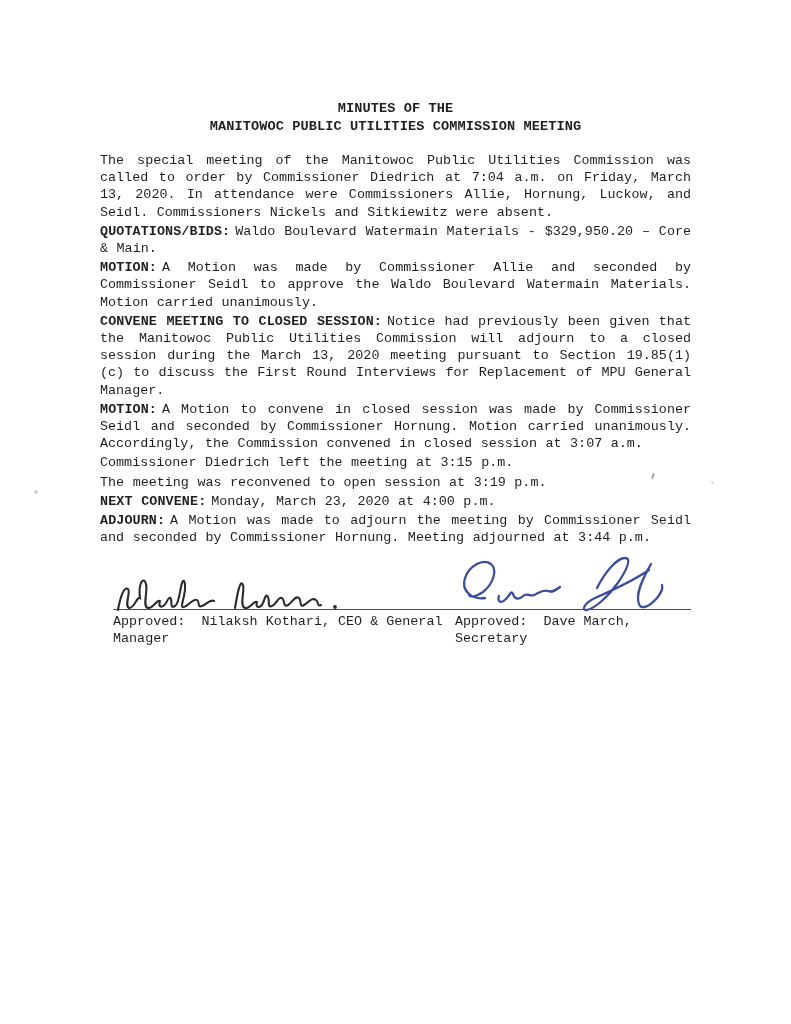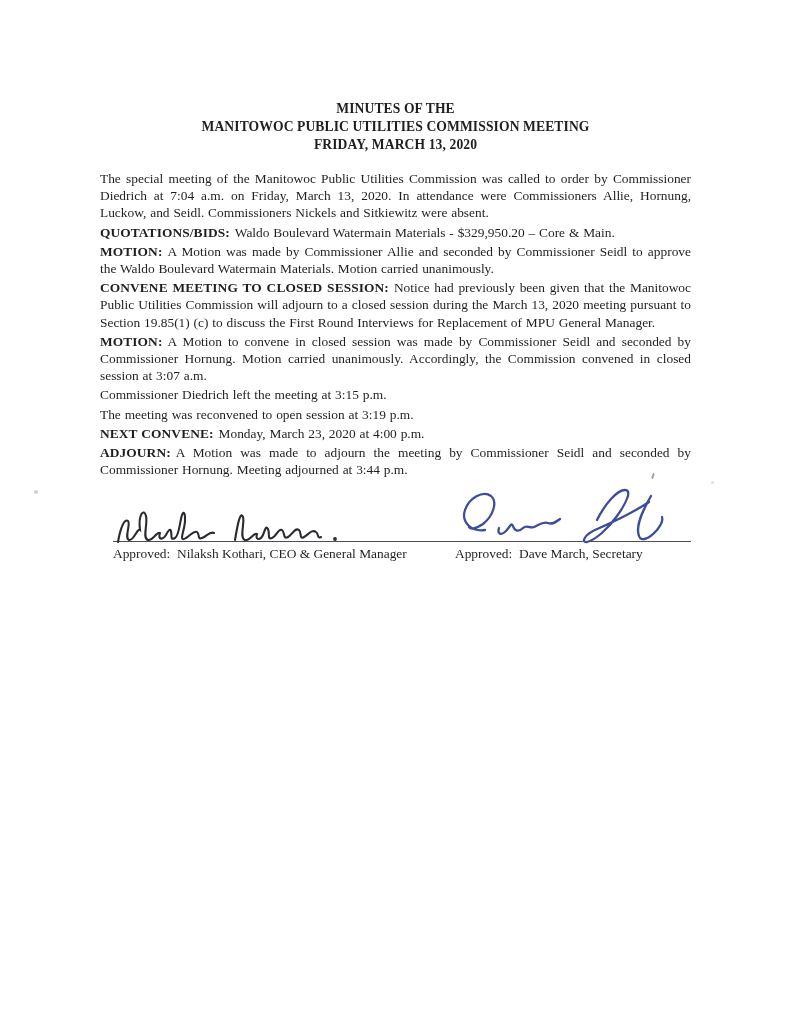--- a/index.html
+++ b/index.html
@@ -2,21 +2,21 @@
 <html><head>
 <meta charset="utf-8">
 <style>
   * { margin: 0; padding: 0; box-sizing: border-box; }
   html, body { background: #ffffff; }
   .page {
     position: relative;
     width: 791px;
     height: 724px;
     background: #ffffff;
-    font-family: Liberation Serif, serif;
+    font-family: Liberation Mono, monospace;
     color: #1f1f1f;
     overflow: hidden;
   }
   .content {
     position: absolute;
     left: 100px;
     top: 100px;
     width: 591px;
   }
   .title-block {
@@ -73,21 +73,20 @@
 </head>
 <body>
 
 <div class="page">
 
   <div class="content">
 
     <div class="title-block">
       <div>MINUTES OF THE</div>
       <div>MANITOWOC PUBLIC UTILITIES COMMISSION MEETING</div>
-      <div>FRIDAY, MARCH 13, 2020</div>
     </div>
 
     <div class="body-text">
       <p>
         <span>The special meeting of the Manitowoc Public Utilities Commission was called to order by Commissioner Diedrich at 7:04 a.m. on Friday, March 13, 2020. In attendance were Commissioners Allie, Hornung, Luckow, and Seidl. Commissioners Nickels and Sitkiewitz were absent.</span>
       </p>
       <p>
         <strong>QUOTATIONS/BIDS:</strong><span>Waldo Boulevard Watermain Materials - $329,950.20 – Core &amp; Main.</span>
       </p>
       <p>

